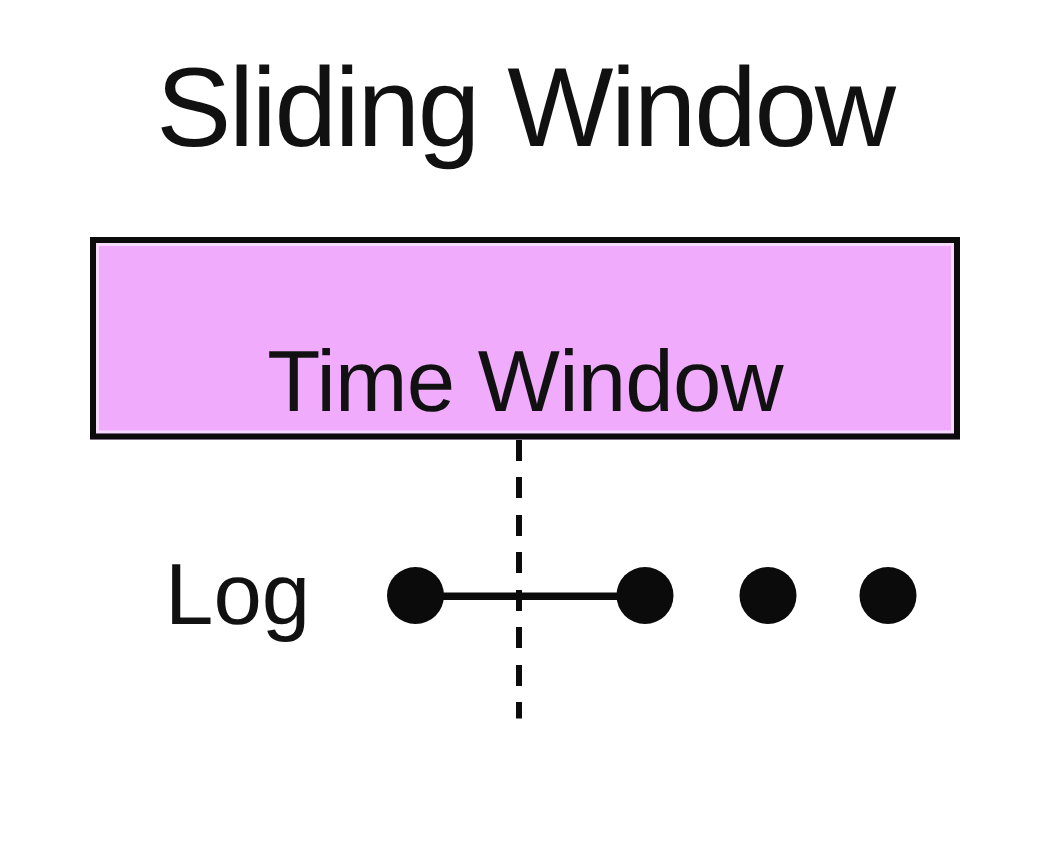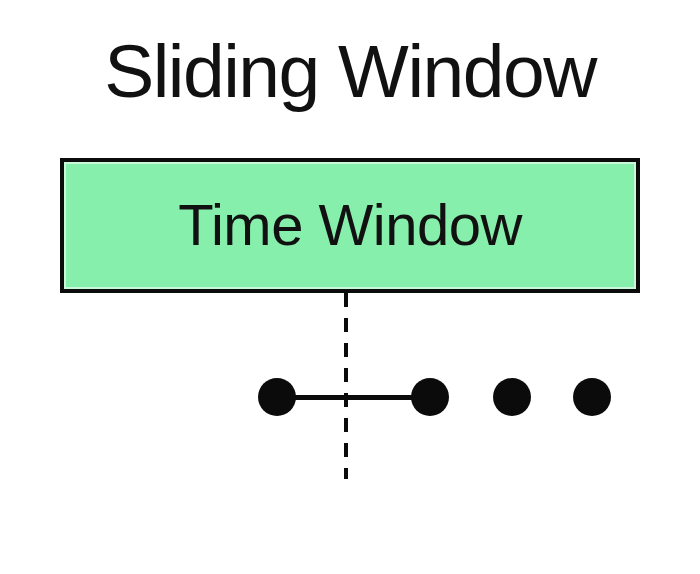--- a/index.html
+++ b/index.html
@@ -90,26 +90,27 @@
   .dot-3 { left: 493px; }
   .dot-4 { left: 573px; }
 </style>
 </head>
 <body>
 
 <div class="canvas">
 
   <div class="diagram-title" style="color: rgb(17, 17, 17);">Sliding Window</div>
 
-  <div class="time-window-box" style="background: #86efac; border-color: rgb(11, 11, 11);">
+  <div class="time-window-box" style="background: #f0abfc; border-color: rgb(11, 11, 11); align-items: flex-end;">
     <span class="time-window-label" style="color: rgb(17, 17, 17);">Time Window</span>
   </div>
 
   <div class="dashed-line"></div>
 
+  <div class="log-label" style="color: rgb(17, 17, 17);">Log</div>
 
   <div class="connector-line" style="background: rgb(11, 11, 11);"></div>
 
   <div class="event-dot dot-1" style="background: rgb(11, 11, 11);"></div>
   <div class="event-dot dot-2" style="background: rgb(11, 11, 11);"></div>
   <div class="event-dot dot-3" style="background: rgb(11, 11, 11);"></div>
   <div class="event-dot dot-4" style="background: rgb(11, 11, 11);"></div>
 
 </div>
 

